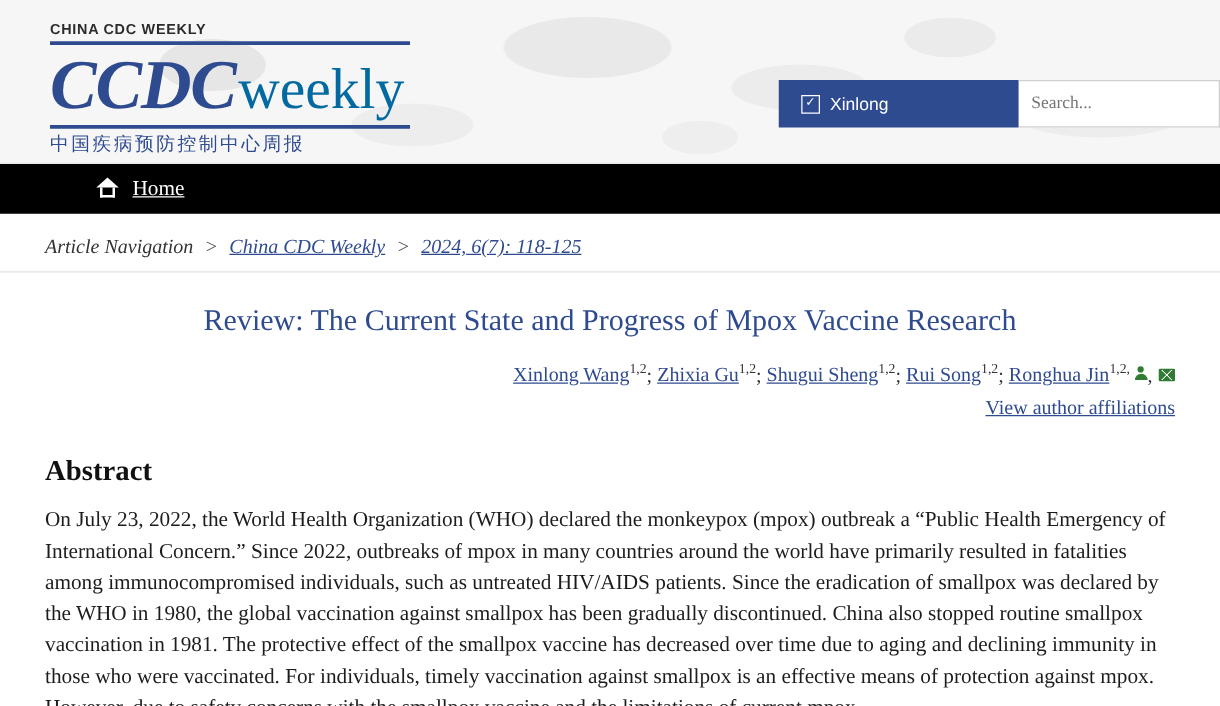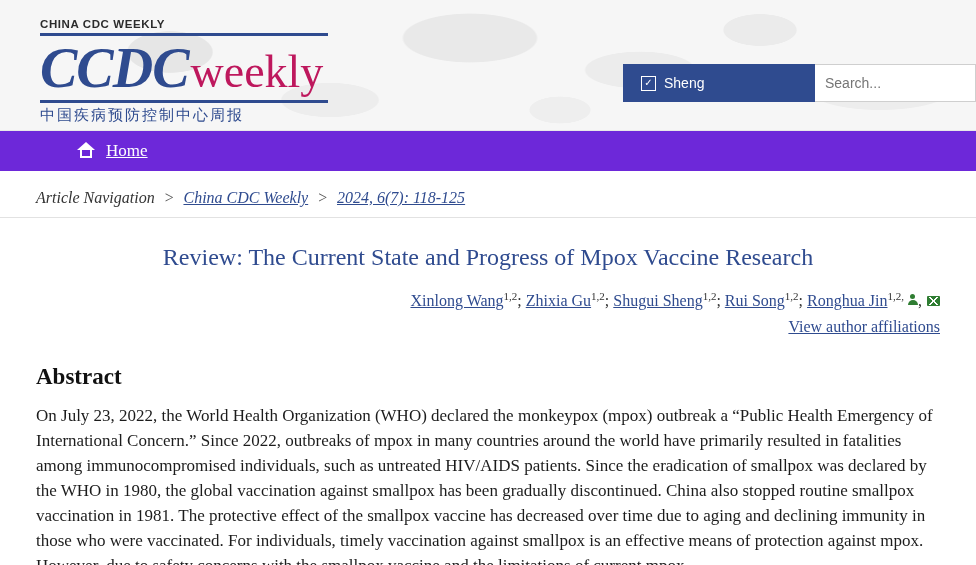--- a/index.html
+++ b/index.html
@@ -66,21 +66,21 @@
     font-weight: 700;
     font-size: 56px;
     color: #2f4b8f;
     letter-spacing: -1px;
     font-style: italic;
   }
   .logo-weekly {
     font-family: "Liberation Serif", serif;
     font-style: normal;
     font-size: 46px;
-    color: #be185d;
+    color: #0369a1;
     margin-left: 2px;
   }
   .logo-rule2 {
     height: 3px;
     background: #2f4b8f;
     width: 288px;
     margin-top: 4px;
   }
   .logo-cn {
     font-size: 15px;
@@ -120,32 +120,32 @@
     align-items: center;
     justify-content: center;
     font-size: 10px;
     line-height: 1;
     color: #ffffff;
   }
   .search-input {
     border: 1px solid #cfcfcf;
     border-left: none;
     background: #fff;
-    font-family: Liberation Sans, sans-serif;
+    font-family: Liberation Serif, serif;
     font-size: 14px;
     color: #777;
     padding: 0 10px;
     width: 140px;
     outline: none;
   }
 
   
   .navbar {
     height: 40px;
-    background: #6d28d9;
+    background: #000000;
     display: flex;
     align-items: center;
     padding-left: 76px;
     gap: 10px;
   }
   .home-icon {
     display: inline-block;
     width: 20px;
     height: 18px;
     position: relative;
@@ -292,21 +292,21 @@
       <span class="logo-ccdc">CCDC</span>
       <span class="logo-weekly">weekly</span>
     </div>
     <div class="logo-rule2"></div>
     <div class="logo-cn">中国疾病预防控制中心周报</div>
   </div>
 
   <div class="search-wrap">
     <div class="search-btn">
       <span class="search-check">✓</span>
-      <span>Sheng</span>
+      <span>Xinlong</span>
     </div>
     <input class="search-input" type="text" value="" placeholder="Search..." style="">
   </div>
 </div>
 
 <div class="navbar">
   <span class="home-icon"></span>
   <span class="nav-link">Home</span>
 </div>
 

